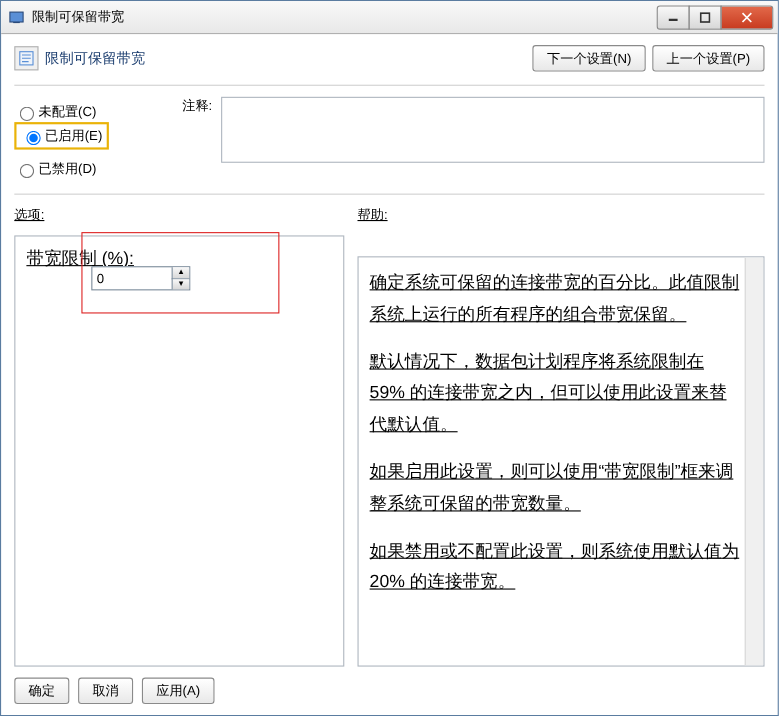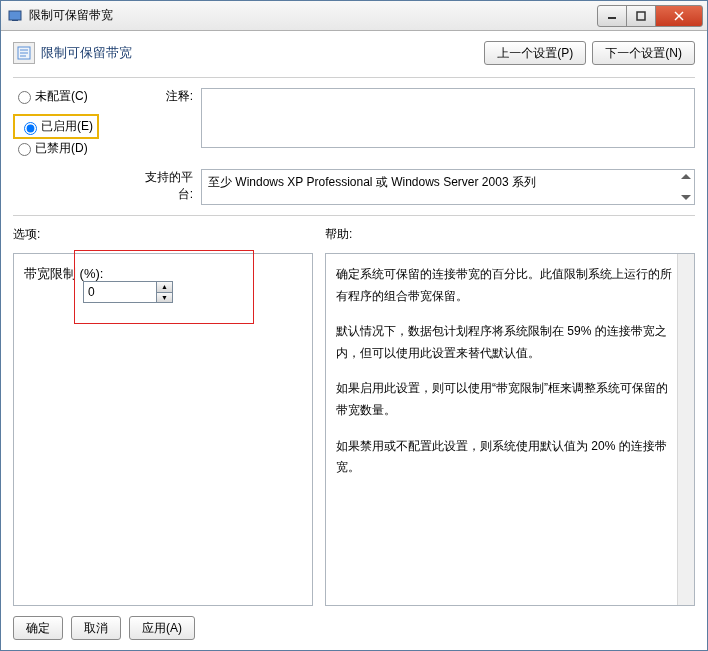--- a/index.html
+++ b/index.html
@@ -13,45 +13,45 @@
 .win-close { width: 48px; background: linear-gradient(to bottom, #e2694a, #c83b20); color: #fff; border-top-right-radius: 3px; border-bottom-right-radius: 3px; }
 .content { padding: 10px 12px; height: calc(100% - 30px); display: flex; flex-direction: column; }
 .header-row { display: flex; align-items: center; margin-bottom: 8px; }
 .header-icon { width: 22px; height: 22px; margin-right: 6px; display: inline-flex; align-items: center; justify-content: center; border: 1px solid #b0b0b0; background: #f0f0f0; }
 .header-title { font-size: 13px; flex: 1; color: #1a3c6e; }
 .nav-btns { display: flex; gap: 6px; }
 .btn { height: 24px; padding: 0 12px; font-size: 12px; background: linear-gradient(to bottom, #fff, #e8e8e8); border: 1px solid #8a8a8a; border-radius: 3px; display: inline-flex; align-items: center; cursor: pointer; }
 .hr { border-top: 1px solid #d0d0d0; margin: 4px 0 10px 0; }
 .config-row { display: flex; margin-bottom: 6px; }
 .radios { width: 120px; font-size: 12px; }
-.radio-line { display: flex; align-items: flex-start; height: 22px; margin-bottom: 4px; }
+.radio-line { display: flex; align-items: flex-end; height: 22px; margin-bottom: 4px; }
 .radio-line input { margin-right: 4px; }
 .red-box { border: 2px solid #eab308; padding: 2px 4px; display: inline-flex; align-items: center; }
 .meta-col { flex: 1; display: flex; flex-direction: column; gap: 21px; }
 .meta-row { display: flex; align-items: flex-start; font-size: 12px; }
 .meta-label { width: 68px; text-align: right; padding-right: 8px; color: #000; }
 .meta-textarea { flex: 1; height: 60px; border: 1px solid #aeb6bf; background: #fff; font-size: 12px; padding: 2px 4px; resize: none; }
 .meta-platform { flex: 1; height: 36px; border: 1px solid #aeb6bf; background: #fff; font-size: 12px; padding: 4px 6px; position: relative; overflow: hidden; }
 .scroll-triangle { position: absolute; right: 3px; width: 0; height: 0; border-left: 5px solid transparent; border-right: 5px solid transparent; }
 .scroll-up { top: 4px; border-bottom: 5px solid #606060; }
 .scroll-down { bottom: 4px; border-top: 5px solid #606060; }
-.body-row { display: flex; flex: 1; gap: 12px; min-height: 0; }
+.body-row { display: flex; flex: 1; gap: 12px; min-height: 0; text-decoration: underline; }
 .options-pane { width: 300px; display: flex; flex-direction: column; }
 .pane-label { font-size: 12px; margin-bottom: 10px; }
 .options-box { border: 1px solid #aeb6bf; flex: 1; padding: 10px; position: relative; background: #fff; }
 .spin-area { position: absolute; top: -4px; left: 60px; border: 1px solid #d22; padding: 30px 8px 20px 8px; width: 180px; }
 .spin-row { display: flex; align-items: center; font-size: 12px; }
-.spin-label { position: absolute; left: -76px; top: 34px; font-size: 13px; }
+.spin-label { position: absolute; left: -76px; top: 34px; font-size: 16px; }
 .spin-input { width: 90px; height: 22px; border: 1px solid #7a8a9a; font-size: 12px; padding: 0 20px 0 4px; }
 .spin-btns { position: absolute; right: 1px; top: 1px; bottom: 1px; width: 16px; display: flex; flex-direction: column; }
 .spin-wrap { position: relative; display: inline-block; }
 .spin-b { flex: 1; border-left: 1px solid #7a8a9a; background: linear-gradient(to bottom,#f8f8f8,#d8d8d8); display: flex; align-items: center; justify-content: center; font-size: 7px; }
 .spin-b:first-child { border-bottom: 1px solid #7a8a9a; }
 .help-pane { flex: 1; display: flex; flex-direction: column; }
-.help-box { border: 1px solid #aeb6bf; flex: 1; padding: 10px 20px 10px 10px; font-size: 12px; line-height: 1.8; position: relative; background: #fff; overflow: hidden; }
+.help-box { border: 1px solid #aeb6bf; flex: 1; padding: 10px 20px 10px 10px; font-size: 16px; line-height: 1.8; position: relative; background: #fff; overflow: hidden; margin-top: 19px; }
 .help-box p { margin: 0 0 14px 0; }
 .help-scroll { position: absolute; right: 0; top: 0; bottom: 0; width: 17px; background: #f0f0f0; border-left: 1px solid #d8d8d8; }
 .footer { display: flex; justify-content: flex-start; gap: 8px; padding: 10px 0 0 0; }
 </style>
 </head>
 <body>
 
 <div class="titlebar">
   <span class="titlebar-icon">
     <svg width="16" height="16" viewBox="0 0 16 16">
@@ -86,22 +86,22 @@
     <span class="header-icon">
       <svg width="16" height="16" viewBox="0 0 16 16">
           <rect x="2" y="2" width="12" height="12" fill="#eef3fa" stroke="#5a8fd6"></rect>
           <line x1="4" y1="5" x2="12" y2="5" stroke="#5a8fd6"></line>
           <line x1="4" y1="8" x2="12" y2="8" stroke="#5a8fd6"></line>
           <line x1="4" y1="11" x2="10" y2="11" stroke="#5a8fd6"></line>
         </svg>
     </span>
     <span class="header-title">限制可保留带宽</span>
     <div class="nav-btns">
+      <button class="btn">下一个设置(N)</button>
       <button class="btn">上一个设置(P)</button>
-      <button class="btn">下一个设置(N)</button>
     </div>
   </div>
 
   <div class="hr"></div>
 
   <div class="config-row">
     <div class="radios">
       <div class="radio-line">
         <input type="radio" name="st" style="">
         <span>未配置(C)</span>
@@ -114,28 +114,20 @@
       </div>
       <div class="radio-line">
         <input type="radio" name="st" style="">
         <span>已禁用(D)</span>
       </div>
     </div>
     <div class="meta-col">
       <div class="meta-row">
         <span class="meta-label">注释:</span>
         <textarea class="meta-textarea" style=""></textarea>
-      </div>
-      <div class="meta-row">
-        <span class="meta-label">支持的平台:</span>
-        <div class="meta-platform">
-          <span>至少 Windows XP Professional 或 Windows Server 2003 系列</span>
-          <div class="scroll-triangle scroll-up"></div>
-          <div class="scroll-triangle scroll-down"></div>
-        </div>
       </div>
     </div>
   </div>
 
   <div class="hr"></div>
 
   <div class="body-row">
     <div class="options-pane">
       <div class="pane-label">选项:</div>
       <div class="options-box">

